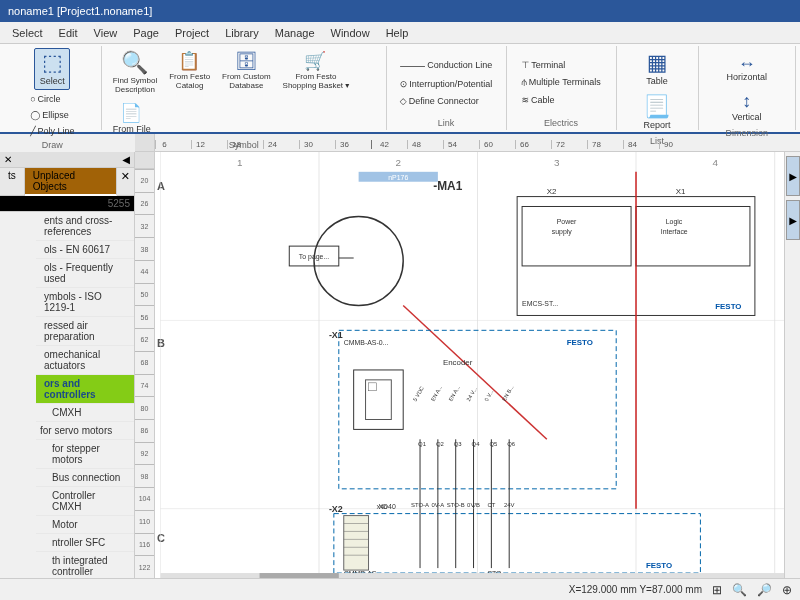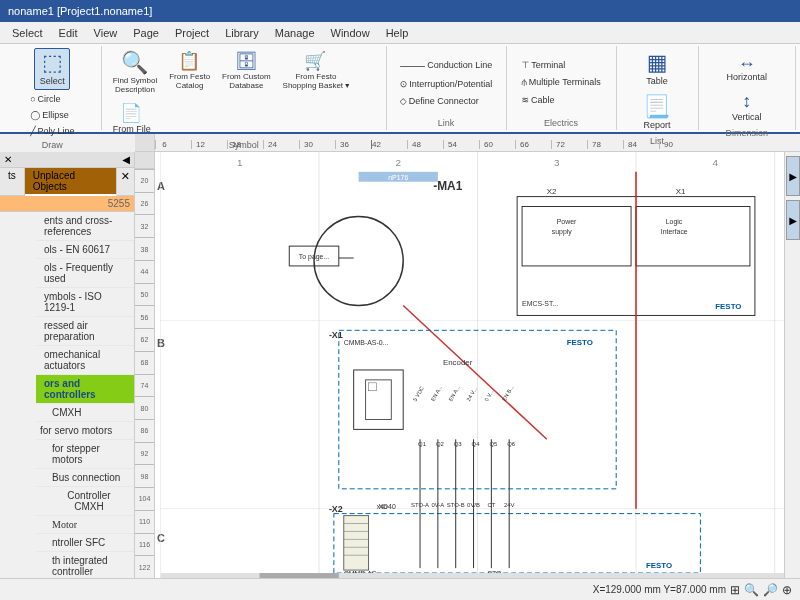--- a/index.html
+++ b/index.html
@@ -128,21 +128,21 @@
       border-bottom: 1px solid #ccc;
     }
     .tab {
       padding: 2px 8px;
       font-size: 10px;
       cursor: pointer;
       border-right: 1px solid #ccc;
     }
     .tab.active { background: #a16207; border-bottom: 2px solid white; margin-bottom: -1px; }
     .panel-number {
-      background: #fdba74;
+      background: #000000;
       padding: 2px 4px;
       font-size: 10px;
       color: #666;
       border-bottom: 1px solid #ccc;
       display: flex;
       justify-content: flex-end;
     }
     .tree-item {
       padding: 3px 8px;
       font-size: 10px;
@@ -361,21 +361,21 @@
     <div style="width:18px;text-align:center;border-left:1px solid #bbb;">12</div>
     <div style="width:18px;text-align:center;border-left:1px solid #ddd;"></div>
     <div style="width:18px;text-align:center;border-left:1px solid #bbb;">18</div>
     <div style="width:18px;text-align:center;border-left:1px solid #ddd;"></div>
     <div style="width:18px;text-align:center;border-left:1px solid #bbb;">24</div>
     <div style="width:18px;text-align:center;border-left:1px solid #ddd;"></div>
     <div style="width:18px;text-align:center;border-left:1px solid #bbb;">30</div>
     <div style="width:18px;text-align:center;border-left:1px solid #ddd;"></div>
     <div style="width:18px;text-align:center;border-left:1px solid #bbb;">36</div>
     <div style="width:18px;text-align:center;border-left:1px solid #ddd;"></div>
-    <div style="width:18px;text-align:left;border-left:1px solid #737373;">42</div>
+    <div style="width:18px;text-align:right;border-left:1px solid #737373;">42</div>
     <div style="width:18px;text-align:center;border-left:1px solid #ddd;"></div>
     <div style="width:18px;text-align:center;border-left:1px solid #bbb;">48</div>
     <div style="width:18px;text-align:center;border-left:1px solid #ddd;"></div>
     <div style="width:18px;text-align:center;border-left:1px solid #bbb;">54</div>
     <div style="width:18px;text-align:center;border-left:1px solid #ddd;"></div>
     <div style="width:18px;text-align:center;border-left:1px solid #bbb;">60</div>
     <div style="width:18px;text-align:center;border-left:1px solid #ddd;"></div>
     <div style="width:18px;text-align:center;border-left:1px solid #bbb;">66</div>
     <div style="width:18px;text-align:center;border-left:1px solid #ddd;"></div>
     <div style="width:18px;text-align:center;border-left:1px solid #bbb;">72</div>
@@ -408,22 +408,22 @@
       <div class="tree-item">ols - EN 60617</div>
       <div class="tree-item">ols - Frequently used</div>
       <div class="tree-item">ymbols - ISO 1219-1</div>
       <div class="tree-item">ressed air preparation</div>
       <div class="tree-item">omechanical actuators</div>
       <div class="tree-item bold selected">ors and controllers</div>
       <div class="tree-item" style="padding-left:16px;">CMXH</div>
       <div class="tree-item" style="padding-left:4px;">for servo motors</div>
       <div class="tree-item" style="padding-left:16px;">for stepper motors</div>
       <div class="tree-item" style="padding-left:16px;">Bus connection</div>
-      <div class="tree-item" style="padding-left:16px;text-align:center;">Controller CMXH</div>
-      <div class="tree-item" style="padding-left:16px;font-family:Liberation Serif, serif;">Motor</div>
+      <div class="tree-item" style="padding-left:16px;">Controller CMXH</div>
+      <div class="tree-item" style="padding-left:16px;">Motor</div>
       <div class="tree-item" style="padding-left:16px;">ntroller SFC</div>
       <div class="tree-item" style="padding-left:16px;">th integrated controller</div>
     </div>
   </div>
 
   <div class="content-area">
     <div class="drawing-wrapper">
 
       <div class="ruler-vertical">
         <div style="height:18px;border-bottom:1px solid #ccc;width:100%;background:#e0e0e0;"></div>
@@ -584,20 +584,20 @@
           <div style="width:14px;height:40px;background:#c0d4e8;border:1px solid #999;margin:4px 1px;cursor:pointer;display:flex;align-items:center;justify-content:center;font-size:10px;">▶</div>
           <div style="width:14px;height:40px;background:#c0d4e8;border:1px solid #999;margin:4px 1px;cursor:pointer;display:flex;align-items:center;justify-content:center;font-size:10px;">▶</div>
         </div>
       </div>
     </div>
   </div>
 </div>
 
 <div class="status-bar">
   <span></span>
-  <div style="display:flex;align-items:center;gap:4px;">
+  <div style="display:flex;align-items:center;gap:10px;">
     <span style="font-size:10px;">X=129.000 mm  Y=87.000 mm</span>
     <span style="cursor:pointer;font-size:12px;">⊞</span>
     <span style="cursor:pointer;font-size:12px;">🔍</span>
     <span style="cursor:pointer;font-size:12px;">🔎</span>
     <span style="cursor:pointer;font-size:12px;">⊕</span>
   </div>
 </div>
 
 </body></html>

